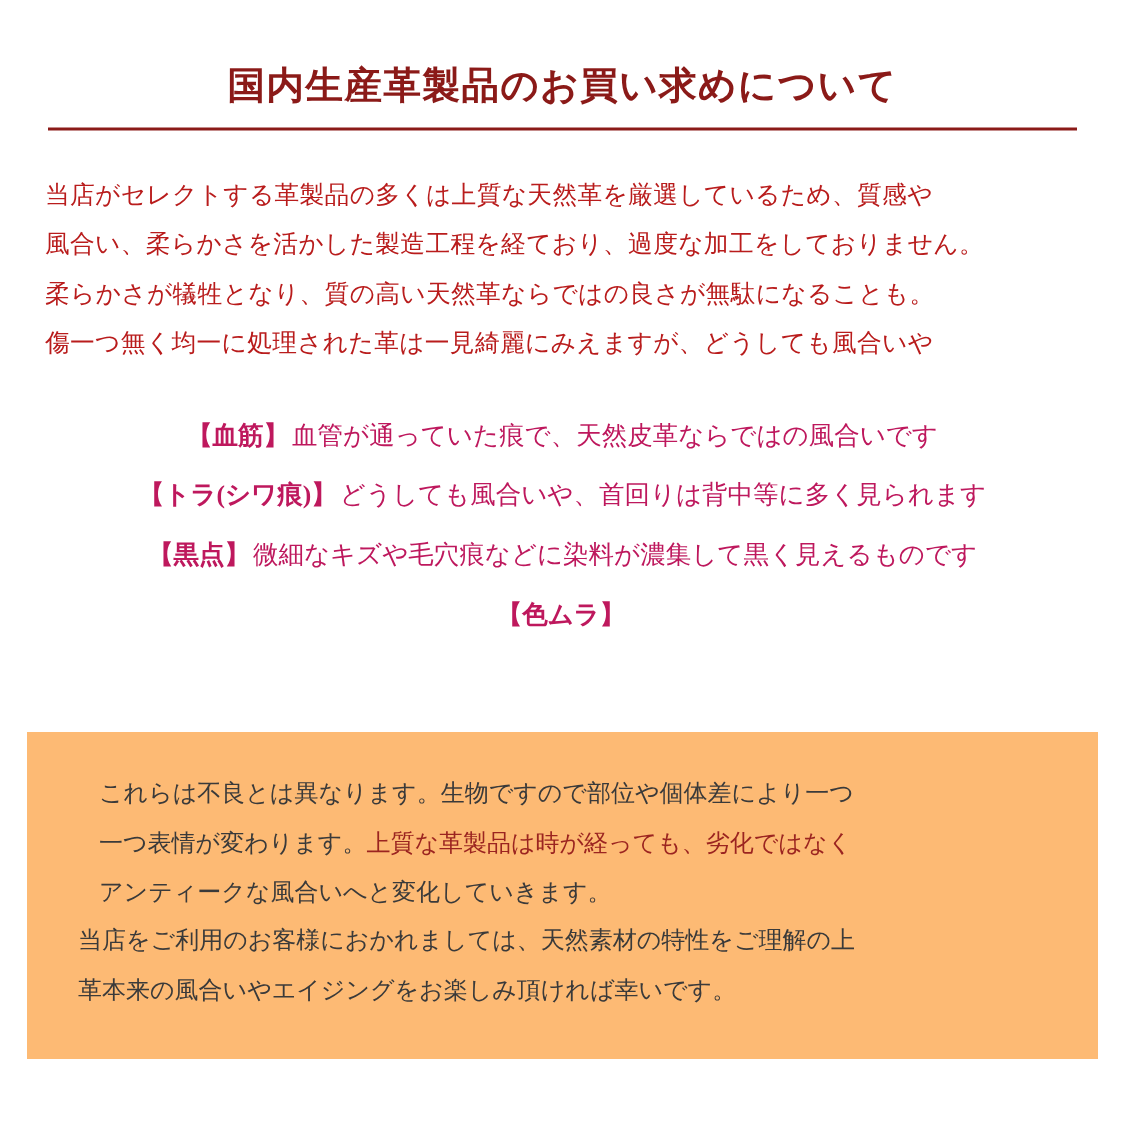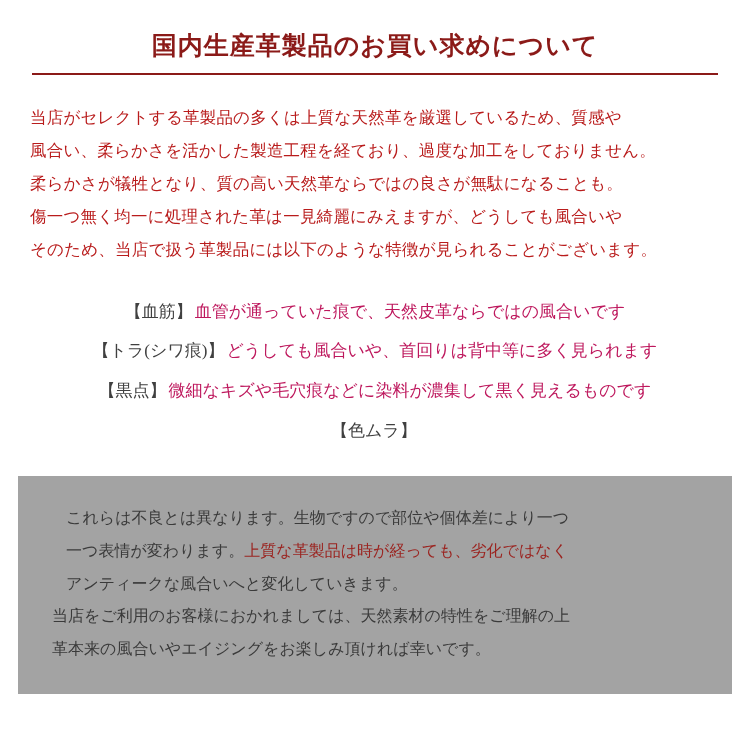--- a/index.html
+++ b/index.html
@@ -13,20 +13,21 @@
     font-family: "Liberation Serif", "DejaVu Serif", serif;
     color: #2b2b2b;
     overflow: hidden;
   }
   .page {
     position: relative;
     width: 750px;
     height: 722px;
     box-sizing: border-box;
     padding: 0;
+    margin-top: 12px;
   }
   
   .title-wrap {
     padding: 30px 28px 0 28px;
   }
   .title {
     font-size: 25px;
     font-weight: bold;
     color: #8b1a18;
     letter-spacing: 1px;
@@ -56,35 +57,35 @@
   .features li {
     display: flex;
     justify-content: center;
     align-items: baseline;
     font-size: 17px;
     line-height: 2.35;
     color: #2f2f2f;
     white-space: nowrap;
   }
   .feat-term {
-    color: #404040;
-    font-weight: normal;
+    color: #be185d;
+    font-weight: bold;
     margin-right: 2px;
   }
   .feat-desc {
     color: #be185d;
     text-align: right;
   }
   
   .note-box {
     position: absolute;
     left: 18px;
     right: 18px;
     bottom: 28px;
-    background: #a3a3a3;
+    background: #fdba74;
     border: 0;
     padding: 26px 34px 28px 34px;
     box-sizing: border-box;
   }
   .note-box div {
     font-size: 16px;
     line-height: 2.05;
     color: #3a3a3a;
     white-space: nowrap;
   }
@@ -106,21 +107,20 @@
 
   <div class="title-wrap">
     <h1 class="title">国内生産革製品のお買い求めについて</h1>
   </div>
 
   <div class="intro">
     <div>当店がセレクトする革製品の多くは上質な天然革を厳選しているため、質感や</div>
     <div>風合い、柔らかさを活かした製造工程を経ており、過度な加工をしておりません。</div>
     <div>柔らかさが犠牲となり、質の高い天然革ならではの良さが無駄になることも。</div>
     <div>傷一つ無く均一に処理された革は一見綺麗にみえますが、どうしても風合いや</div>
-    <div>そのため、当店で扱う革製品には以下のような特徴が見られることがございます。</div>
   </div>
 
   <ul class="features">
     <li>
       <span class="feat-term">【血筋】</span>
       <span class="feat-desc">血管が通っていた痕で、天然皮革ならではの風合いです</span>
     </li>
     <li>
       <span class="feat-term">【トラ(シワ痕)】</span>
       <span class="feat-desc">どうしても風合いや、首回りは背中等に多く見られます</span>

